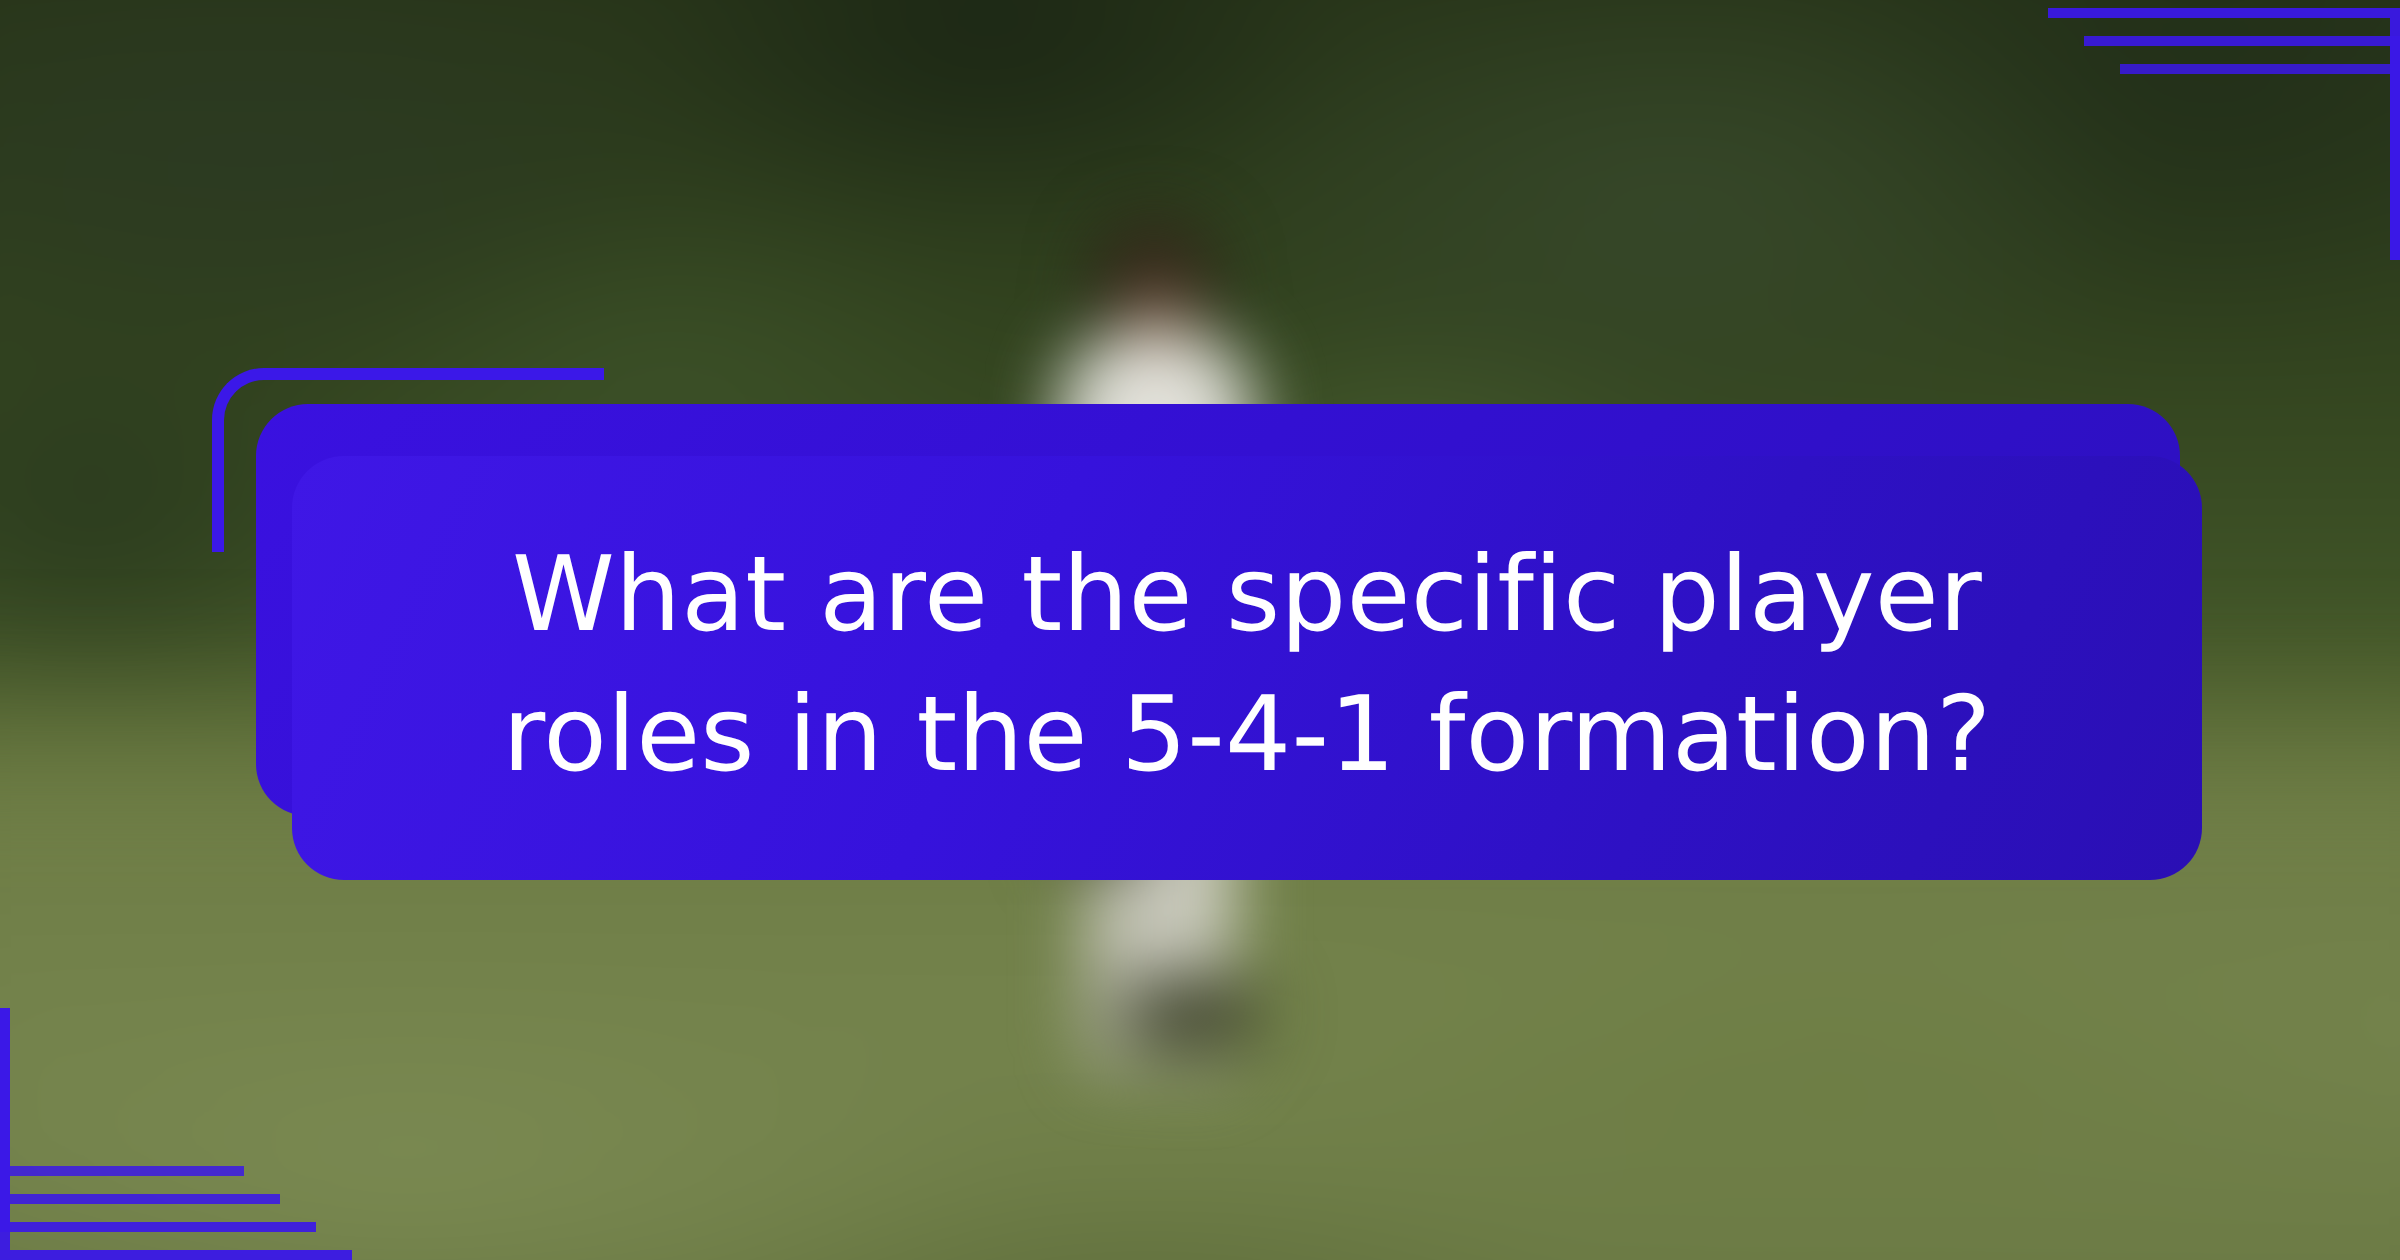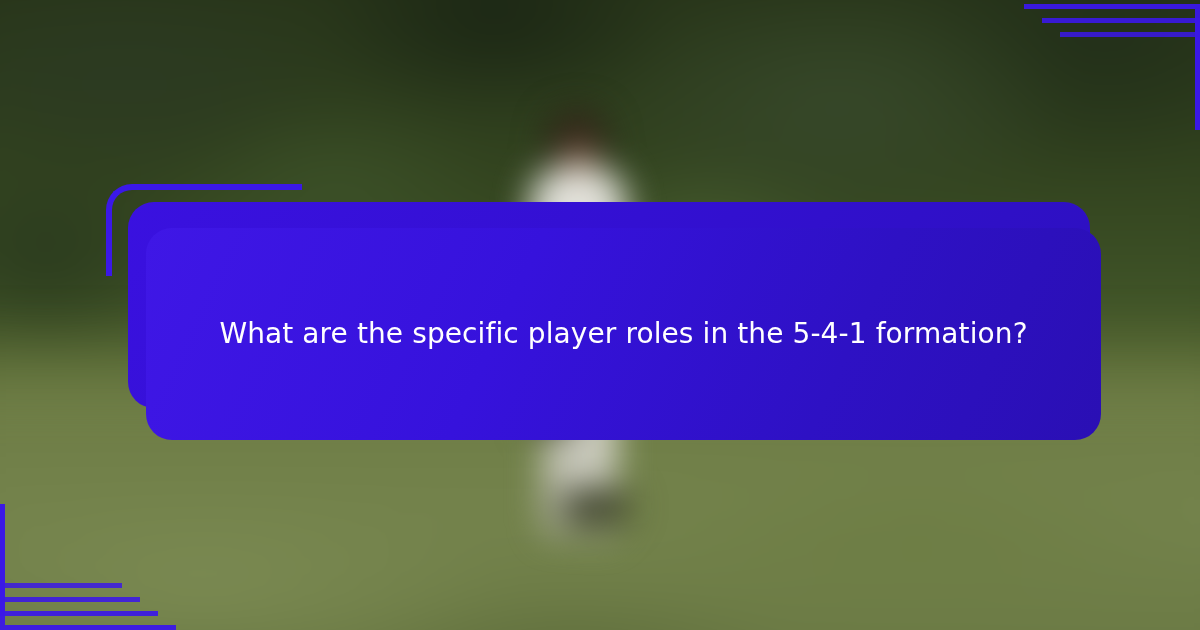--- a/index.html
+++ b/index.html
@@ -191,21 +191,21 @@
     background: linear-gradient(115deg, #3f17e6 0%, #3612dc 38%, #2e11c4 72%, #2a0fb4 100%);
     display: flex;
     align-items: center;
     justify-content: center;
   }
   .headline {
     margin: 0;
     width: 830px;
     text-align: center;
     color: #ffffff;
-    font-size: 28px;
+    font-size: 52px;
     line-height: 1.34;
     font-weight: 400;
     letter-spacing: .1px;
     font-family: "DejaVu Sans", "Liberation Sans", sans-serif;
   }
 </style>
 </head>
 <body>
 
 <div id="stage">

